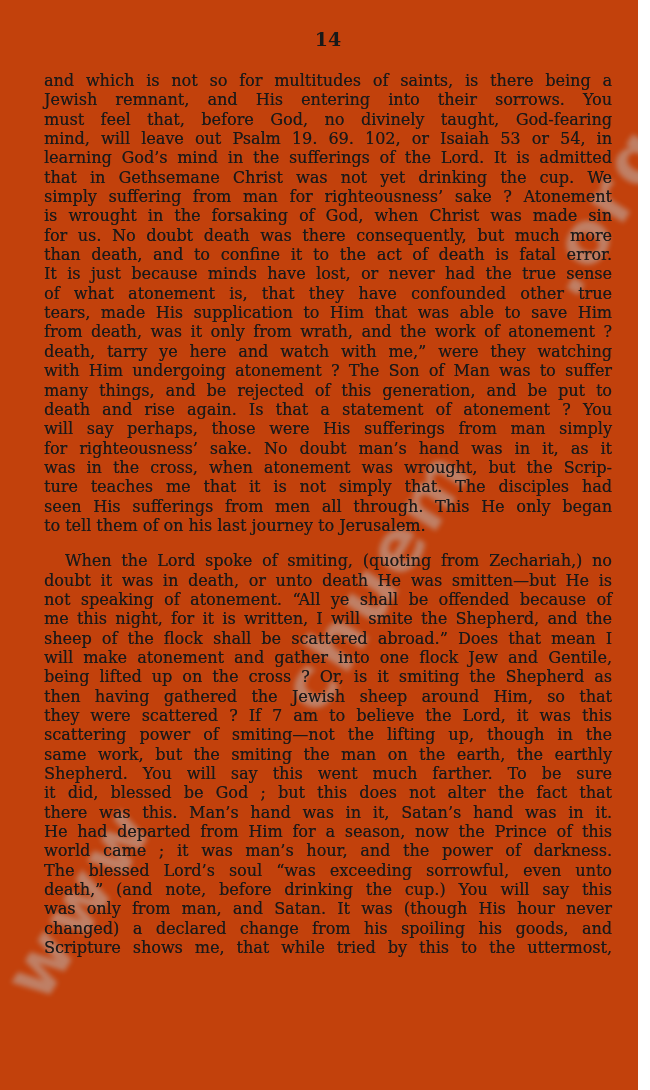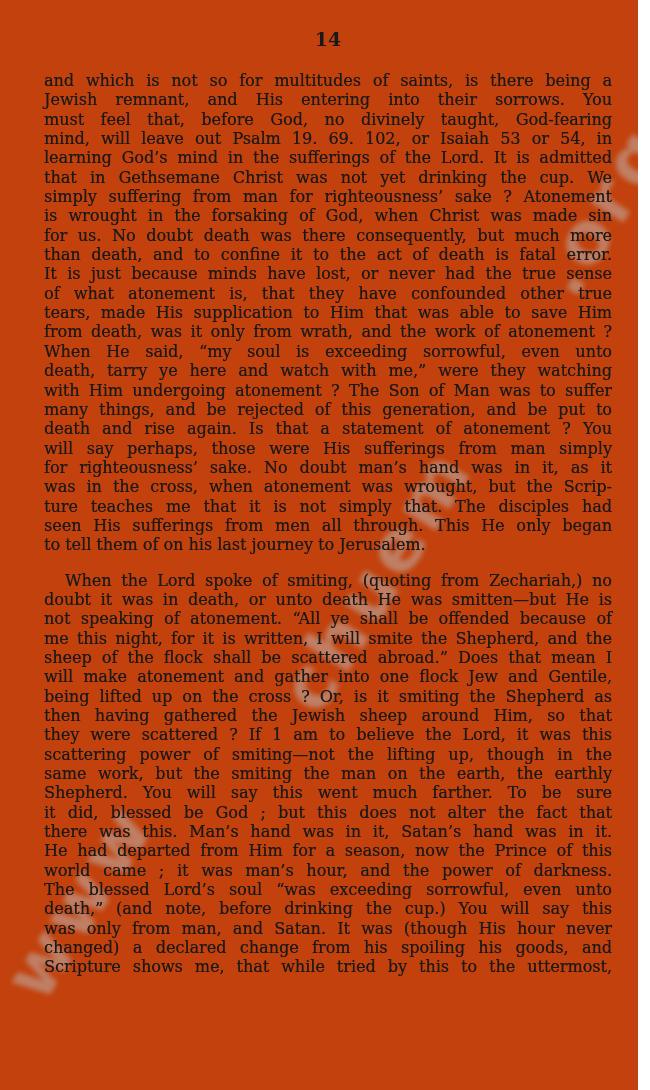--- a/index.html
+++ b/index.html
@@ -91,42 +91,41 @@
         <div class="line">learning God’s mind in the sufferings of the Lord.  It is admitted</div>
         <div class="line">that in Gethsemane Christ was not yet drinking the cup.  We</div>
         <div class="line">simply suffering from man for righteousness’ sake ?  Atonement</div>
         <div class="line">is wrought in the forsaking of God, when Christ was made sin</div>
         <div class="line">for us.  No doubt death was there consequently, but much more</div>
         <div class="line">than death, and to confine it to the act of death is fatal error.</div>
         <div class="line">It is just because minds have lost, or never had the true sense</div>
         <div class="line">of what atonement is, that they have confounded other true</div>
         <div class="line">tears, made His supplication to Him that was able to save Him</div>
         <div class="line">from death, was it only from wrath, and the work of atonement ?</div>
-        <div class="line">When He said, “my soul is exceeding sorrowful, even unto</div>
         <div class="line">death, tarry ye here and watch with me,” were they watching</div>
         <div class="line">with Him undergoing atonement ?  The Son of Man was to suffer</div>
         <div class="line">many things, and be rejected of this generation, and be put to</div>
         <div class="line">death and rise again.  Is that a statement of atonement ?  You</div>
         <div class="line">will say perhaps, those were His sufferings from man simply</div>
         <div class="line">for righteousness’ sake.  No doubt man’s hand was in it, as it</div>
         <div class="line">was in the cross, when atonement was wrought, but the Scrip-</div>
         <div class="line">ture teaches me that it is not simply that.  The disciples had</div>
         <div class="line">seen His sufferings from men all through.  This He only began</div>
         <div class="line short">to tell them of on his last journey to Jerusalem.</div>
       </div>
       <div class="paragraph indent">
         <div class="line">When the Lord spoke of smiting, (quoting from Zechariah,) no</div>
         <div class="line">doubt it was in death, or unto death He was smitten—but He is</div>
         <div class="line">not speaking of atonement.  “All ye shall be offended because of</div>
         <div class="line">me this night, for it is written, I will smite the Shepherd, and the</div>
         <div class="line">sheep of the flock shall be scattered abroad.”  Does that mean I</div>
         <div class="line">will make atonement and gather into one flock Jew and Gentile,</div>
         <div class="line">being lifted up on the cross ?  Or, is it smiting the Shepherd as</div>
         <div class="line">then having gathered the Jewish sheep around Him, so that</div>
-        <div class="line">they were scattered ?  If 1 am to believe the Lord, it was this</div>
+        <div class="line">they were scattered ?  If 7 am to believe the Lord, it was this</div>
         <div class="line">scattering power of smiting—not the lifting up, though in the</div>
         <div class="line">same work, but the smiting the man on the earth, the earthly</div>
         <div class="line">Shepherd.  You will say this went much farther.  To be sure</div>
         <div class="line">it did, blessed be God ; but this does not alter the fact that</div>
         <div class="line">there was this.  Man’s hand was in it, Satan’s hand was in it.</div>
         <div class="line">He had departed from Him for a season, now the Prince of this</div>
         <div class="line">world came ; it was man’s hour, and the power of darkness.</div>
         <div class="line">The blessed Lord’s soul “was exceeding sorrowful, even unto</div>
         <div class="line">death,” (and note, before drinking the cup.)  You will say this</div>
         <div class="line">was only from man, and Satan.  It was (though His hour never</div>

